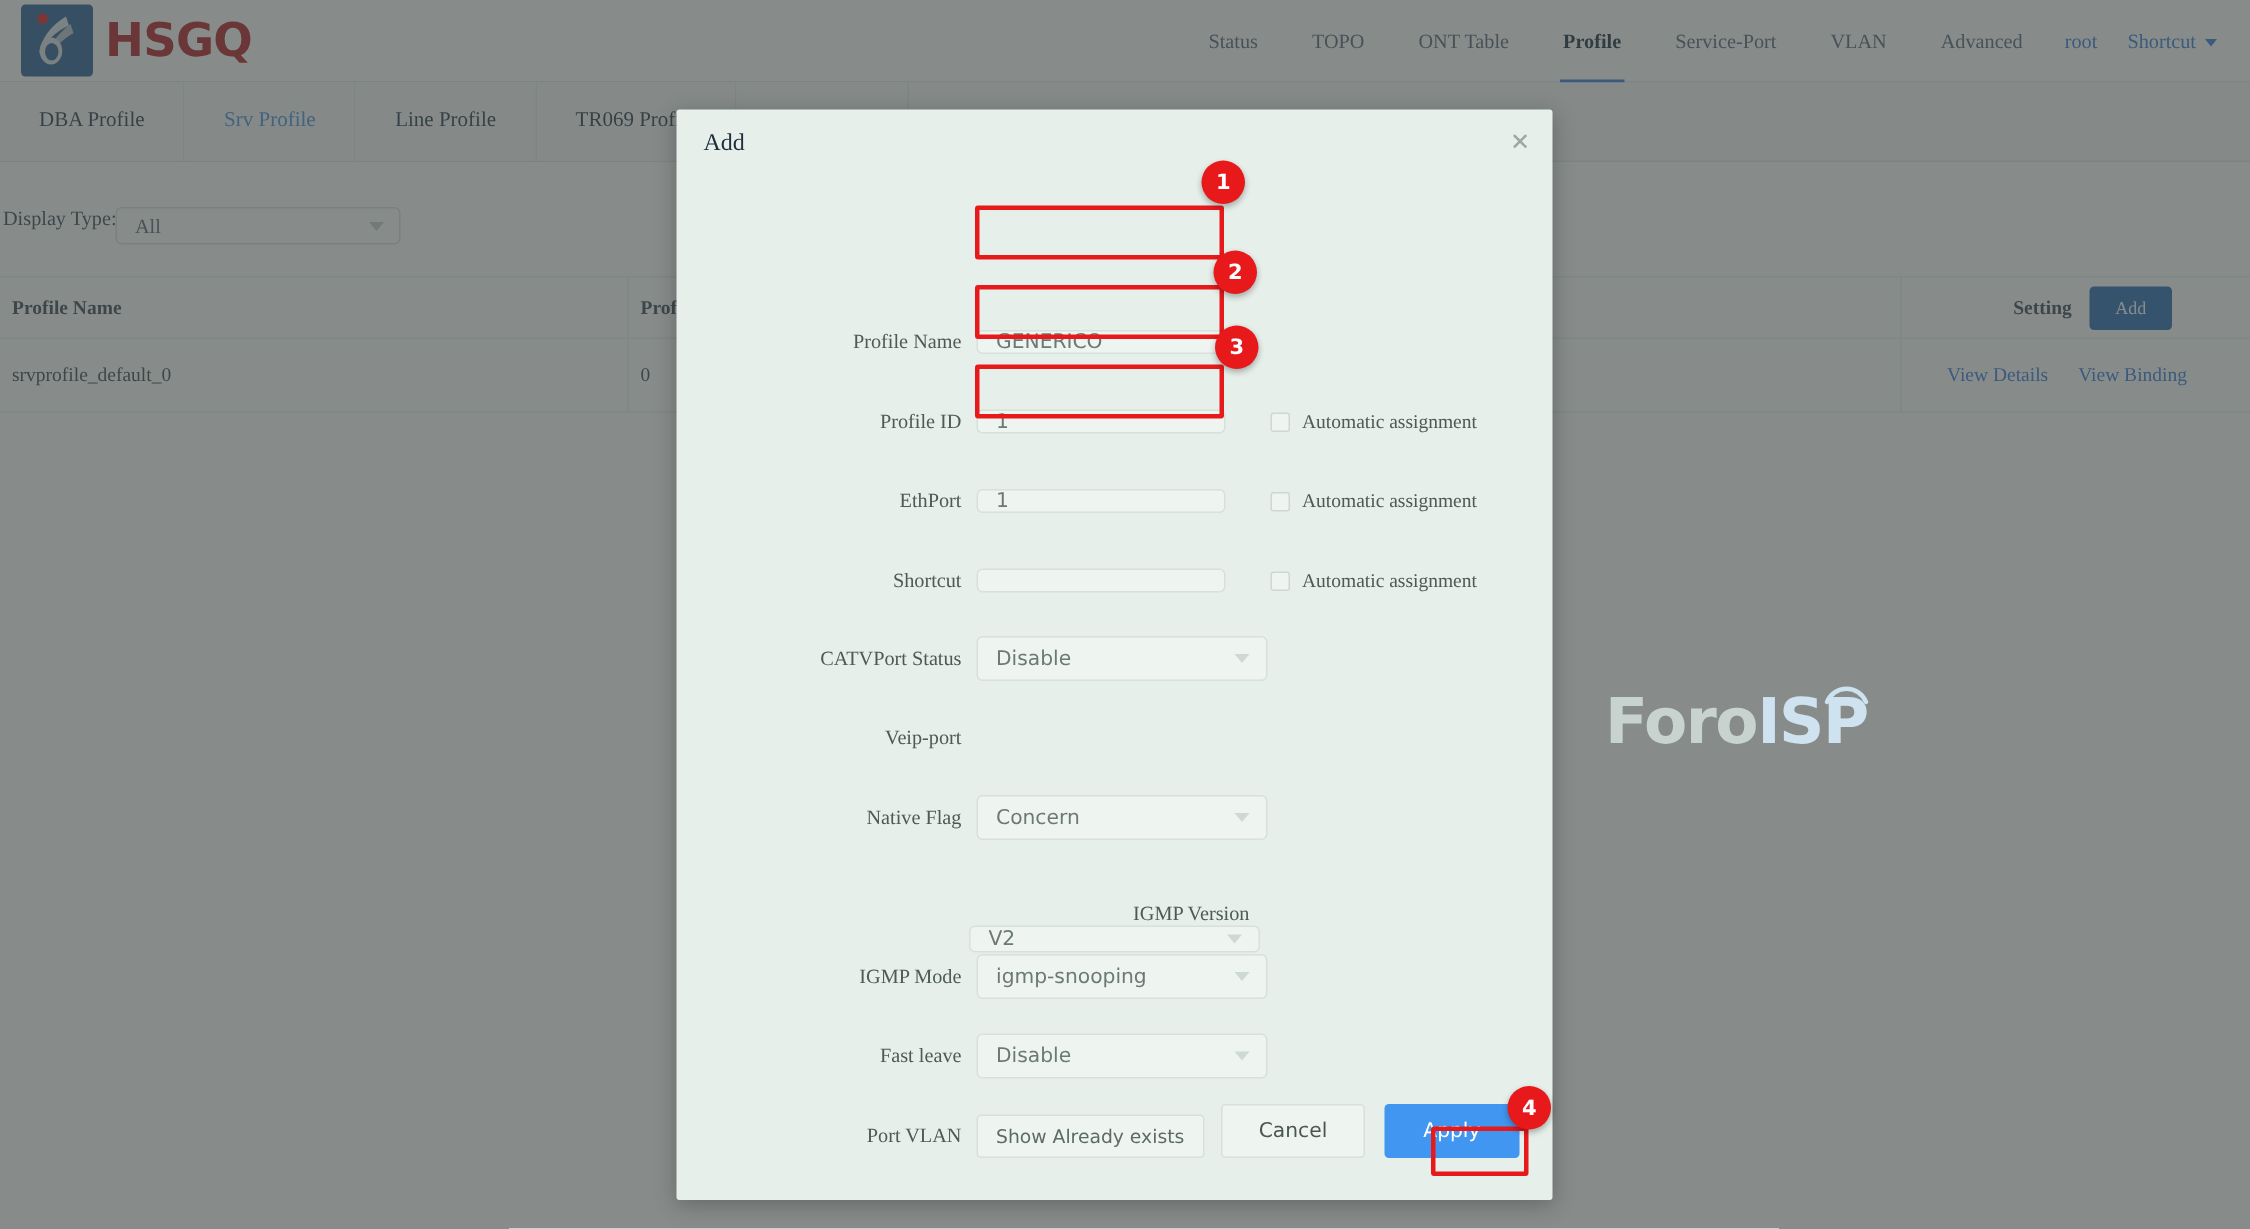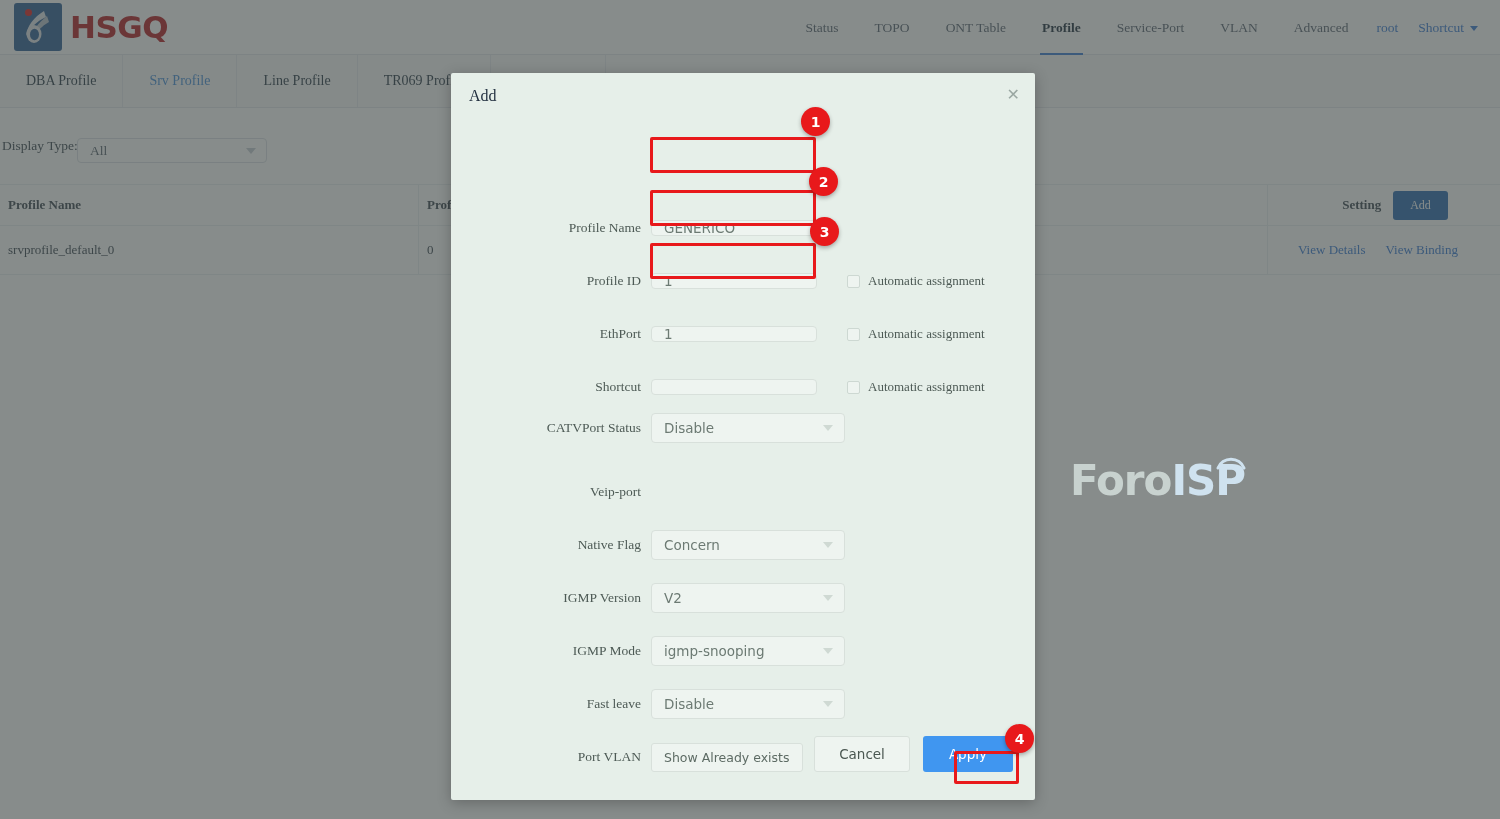--- a/index.html
+++ b/index.html
@@ -335,41 +335,41 @@
 
     <div class="frow" style="top:299px;">
       <div class="flabel">Shortcut</div>
       <div class="finput"></div>
       <div class="chk-wrap">
         <span class="chkbox"></span>
         <span class="chk-label">Automatic assignment</span>
       </div>
     </div>
 
-    <div class="frow" style="top:340px;">
+    <div class="frow" style="top:351px;">
       <div class="flabel">CATVPort Status</div>
       <div class="fselect">
         <span>Disable</span>
         <span class="caret2"></span>
       </div>
     </div>
 
     <div class="frow" style="top:404px;">
       <div class="flabel">Veip-port</div>
     </div>
 
     <div class="frow" style="top:457px;">
       <div class="flabel">Native Flag</div>
       <div class="fselect">
         <span>Concern</span>
         <span class="caret2"></span>
       </div>
     </div>
 
-    <div class="frow" style="top:510px;">
+    <div class="frow" style="top:528px;flex-direction:column;">
       <div class="flabel">IGMP Version</div>
       <div class="fselect">
         <span>V2</span>
         <span class="caret2"></span>
       </div>
     </div>
 
     <div class="frow" style="top:563px;">
       <div class="flabel">IGMP Mode</div>
       <div class="fselect">

